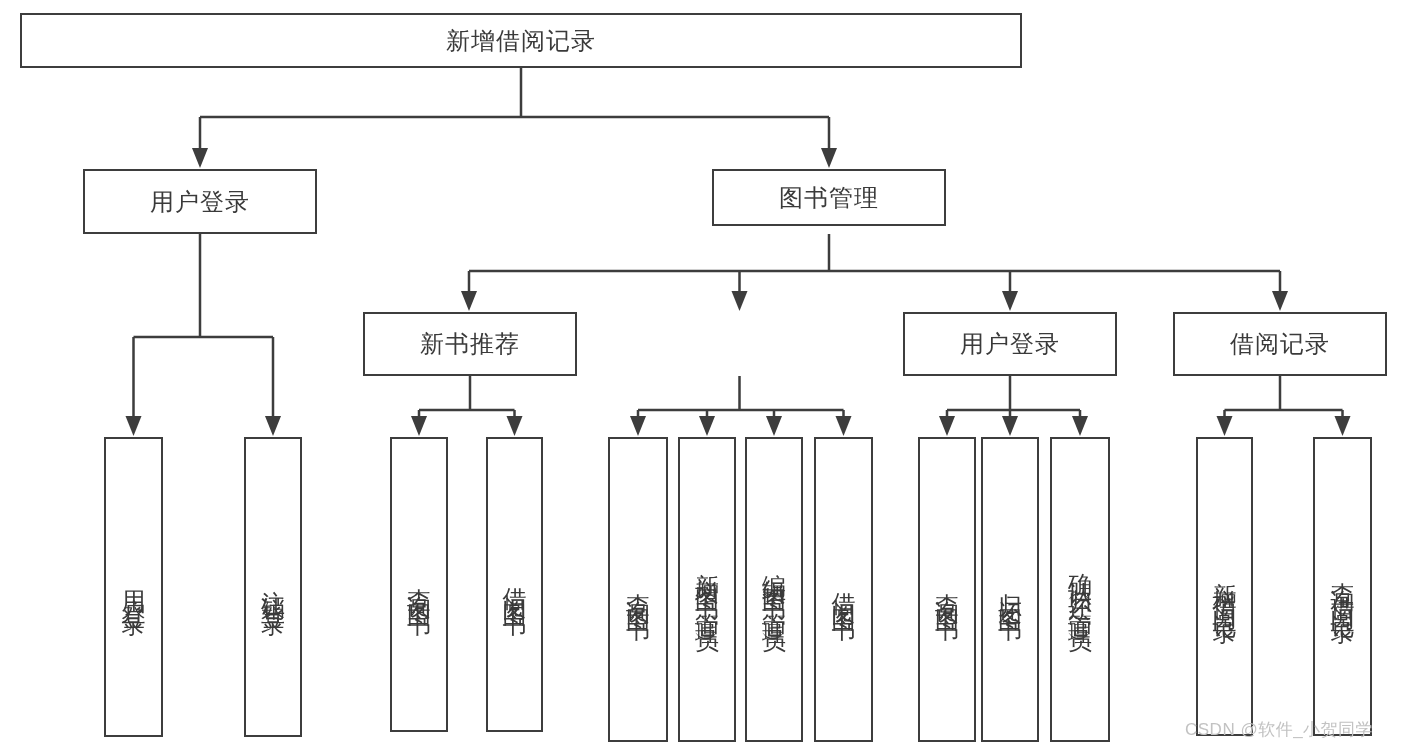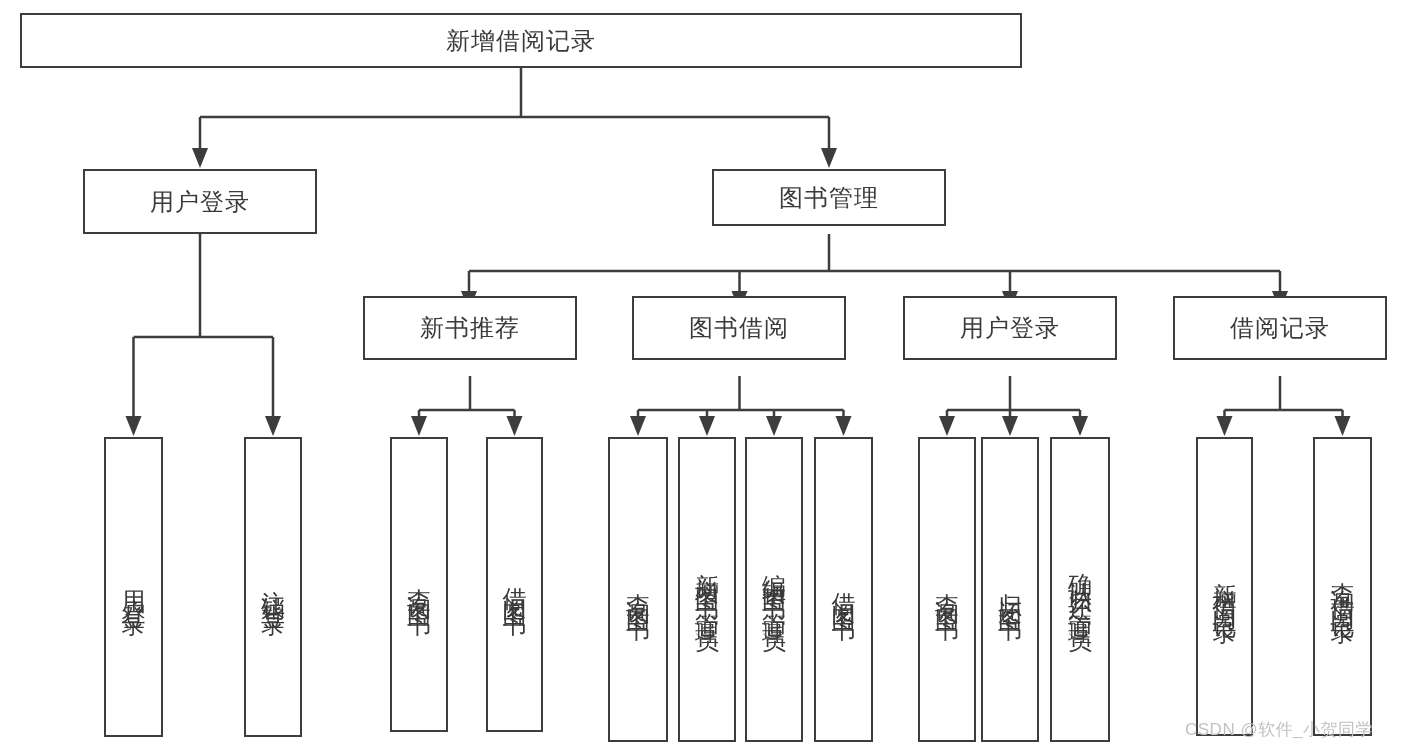--- a/index.html
+++ b/index.html
@@ -40,21 +40,21 @@
     letter-spacing:8px;
     font-size:24px;
     color:var(--text);
   }
   
   .n-root{left:20px;top:13px;width:1002px;height:55px;}
   
   .n-l2a{left:83px;top:169px;width:234px;height:65px;}
   .n-l2b{left:712px;top:169px;width:234px;height:57px;}
   
-  .n-l3{top:296px;width:214px;height:64px;}
+  .n-l3{top:312px;width:214px;height:64px;}
   .n-l3a{left:363px;}
   .n-l3b{left:632px;}
   .n-l3c{left:903px;}
   .n-l3d{left:1173px;}
   
   .leaf{top:437px;}
   .lf-a1{left:104px;width:59px;height:300px;}
   .lf-a2{left:244px;width:58px;height:300px;}
   .lf-b1{left:390px;width:58px;height:295px;}
   .lf-b2{left:486px;width:57px;height:295px;}
@@ -128,23 +128,20 @@
   <div class="node n-l2a">
     <span>用户登录</span>
   </div>
   <div class="node n-l2b">
     <span>图书管理</span>
   </div>
 
   <div class="node n-l3 n-l3a">
     <span>新书推荐</span>
   </div>
-  <div class="node n-l3 n-l3b">
-    <span>图书借阅</span>
-  </div>
   <div class="node n-l3 n-l3c">
     <span>用户登录</span>
   </div>
   <div class="node n-l3 n-l3d">
     <span>借阅记录</span>
   </div>
 
   <div class="node vnode leaf lf-a1">
     <span>用户登录</span>
   </div>

